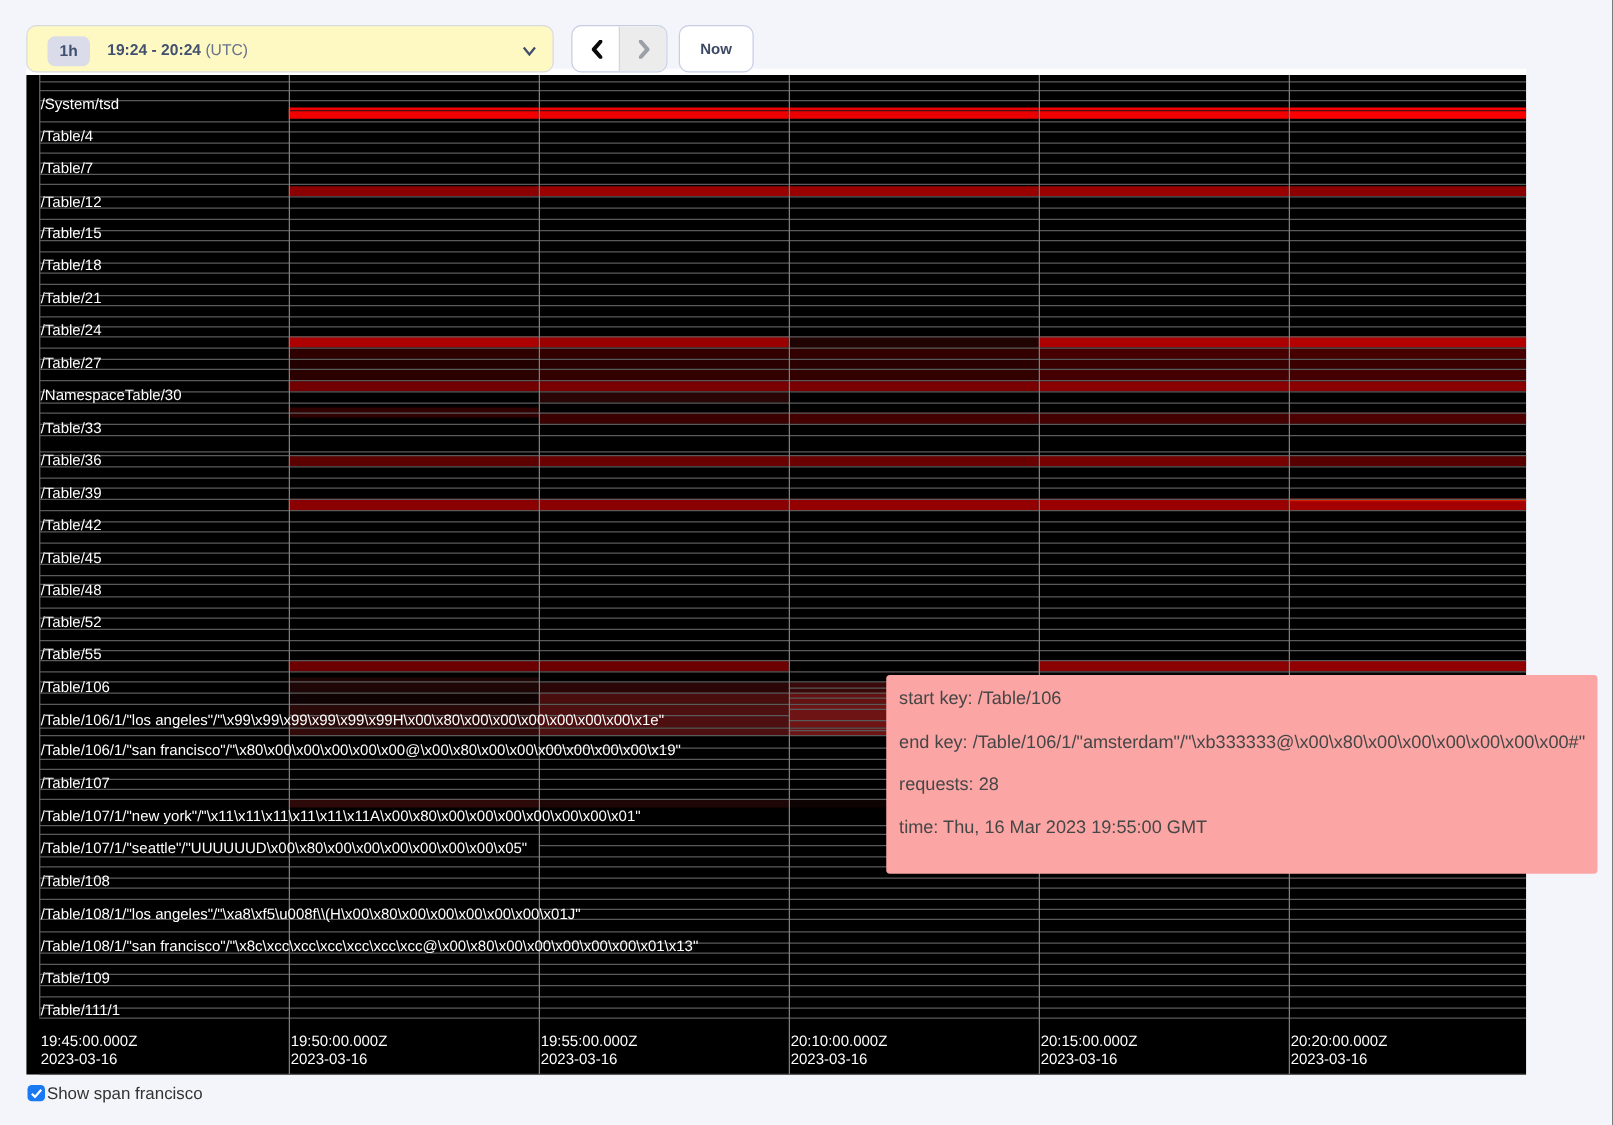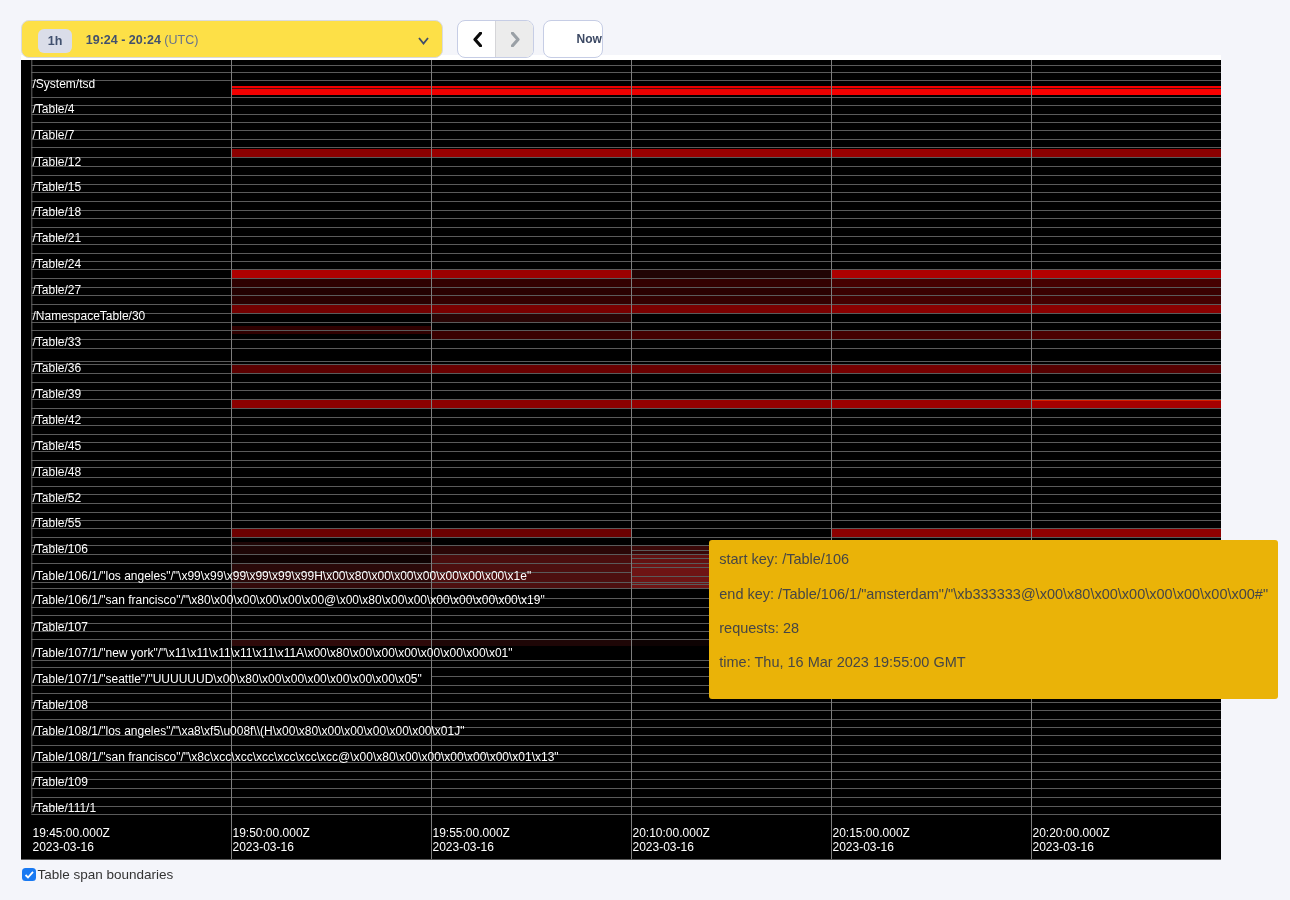--- a/index.html
+++ b/index.html
@@ -215,42 +215,42 @@
 <text x="411.5" y="776.5" font-size="12" fill="#fff">19:55:00.000Z</text>
 <text x="411.5" y="791.0" font-size="12" fill="#fff">2023-03-16</text>
 <text x="611.5" y="776.5" font-size="12" fill="#fff">20:10:00.000Z</text>
 <text x="611.5" y="791.0" font-size="12" fill="#fff">2023-03-16</text>
 <text x="811.5" y="776.5" font-size="12" fill="#fff">20:15:00.000Z</text>
 <text x="811.5" y="791.0" font-size="12" fill="#fff">2023-03-16</text>
 <text x="1011.5" y="776.5" font-size="12" fill="#fff">20:20:00.000Z</text>
 <text x="1011.5" y="791.0" font-size="12" fill="#fff">2023-03-16</text>
 </svg>
 
-<div class="abs" style="left:21.4px;top:19.5px;width:422px;height:38px;background:#fde047;border:1px solid #d9dade;border-radius:8px">
+<div class="abs" style="left:21.4px;top:19.5px;width:422px;height:38px;background:#fef9c3;border:1px solid #d9dade;border-radius:8px">
   <div class="abs" style="left:15.6px;top:8px;width:34px;height:24px;background:#dadde9;border-radius:6px;text-align:center;line-height:24px;font-size:12.5px;font-weight:bold;color:#41506e">1h</div>
   <div class="abs" style="left:63.4px;top:0;height:20px;line-height:38px;font-size:12.5px;color:#41506e;white-space:nowrap"><b>19:24 - 20:24</b> <span style="color:#66718c">(UTC)</span></div>
   <svg class="abs" style="left:396px;top:16px" width="11" height="8" viewBox="0 0 11 8">
       <path d="M1 1 L5.5 6.5 L10 1" fill="none" stroke="#414e6b" stroke-width="1.8"></path>
     </svg>
 </div>
 <div class="abs" style="left:456.8px;top:19.5px;width:77.5px;height:38.5px;background:#fff;border:1px solid #c6cde5;border-radius:8px;overflow:hidden">
   <div class="abs" style="left:0;top:0;width:38.3px;height:38.5px;border-right:1px solid #d5d5d8">
     <svg class="abs" style="left:15px;top:11.5px" width="9" height="15" viewBox="0 0 9 15">
         <path d="M7.5 1.2 L2 7.5 L7.5 13.8" fill="none" stroke="#0a0a0a" stroke-width="3.2" stroke-linecap="round" stroke-linejoin="round"></path>
       </svg>
   </div>
   <div class="abs" style="left:38.3px;top:0;width:39.2px;height:38.5px;background:#ececec">
     <svg class="abs" style="left:15px;top:11.5px" width="9" height="15" viewBox="0 0 9 15">
         <path d="M1.5 1.2 L7 7.5 L1.5 13.8" fill="none" stroke="#9aa0a6" stroke-width="3.2" stroke-linecap="round" stroke-linejoin="round"></path>
       </svg>
   </div>
 </div>
-<div class="abs" style="left:542.9px;top:19.5px;width:60px;height:38.5px;background:#fff;border:1px solid #c6cde5;border-radius:8px;text-align:right;line-height:37px;font-size:12px;font-weight:bold;color:#3c4964">Now</div>
+<div class="abs" style="left:542.9px;top:19.5px;width:60px;height:38.5px;background:#fff;border:1px solid #c6cde5;border-radius:8px;text-align:center;line-height:37px;font-size:12px;font-weight:bold;color:#3c4964">Now</div>
 
-<div class="abs" style="left:708.6px;top:540.3px;width:569.5px;height:159px;background:#eab308;border-radius:3px;font-size:14.5px;color:#464646">
+<div class="abs" style="left:708.6px;top:540.3px;width:569.5px;height:159px;background:#fca5a5;border-radius:3px;font-size:14.5px;color:#464646">
   <div class="abs" style="left:10.7px;top:2px;line-height:34.2px;white-space:nowrap">start key: /Table/106<br>end key: /Table/106/1/"amsterdam"/"\xb333333@\x00\x80\x00\x00\x00\x00\x00\x00#"<br>requests: 28<br>time: Thu, 16 Mar 2023 19:55:00 GMT</div>
 </div>
 
 <div class="abs" style="left:22px;top:867.5px;width:13.5px;height:13.5px;background:#1879f2;border-radius:3.5px">
   <svg class="abs" style="left:1.5px;top:2px" width="10.5" height="9.5" viewBox="0 0 10.5 9.5">
       <path d="M1.5 5 L4 7.5 L9 1.8" fill="none" stroke="#fff" stroke-width="1.8"></path>
     </svg>
 </div>
-<div class="abs" style="left:37.5px;top:866.5px;font-size:13.5px;color:#333">Table span boundaries</div>
+<div class="abs" style="left:37.5px;top:866.5px;font-size:13.5px;color:#333">Show span francisco</div>
 </body></html>

